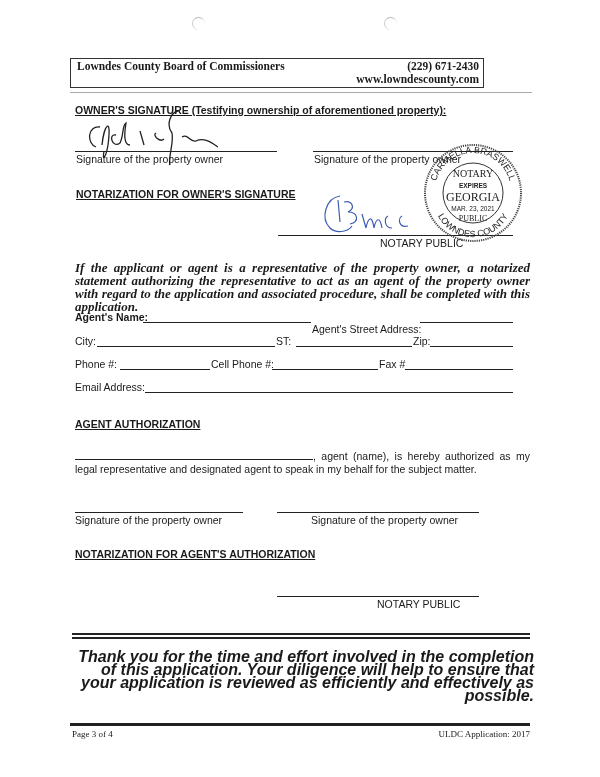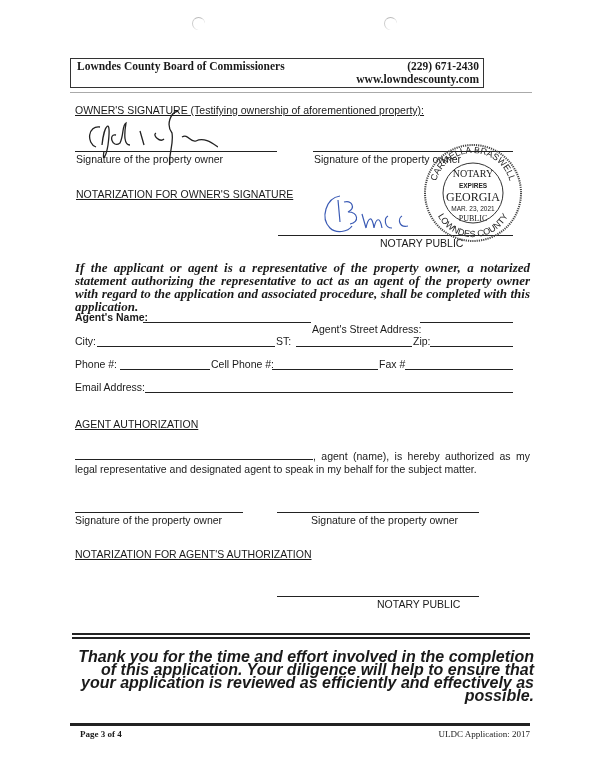--- a/index.html
+++ b/index.html
@@ -9,21 +9,21 @@
   .sans { font-family: "Liberation Sans", "DejaVu Sans", sans-serif; }
 
   .punch { width: 12px; height: 12px; border-radius: 50%; border-top: 1px solid #bbb; border-left: 1px solid #ccc; }
 
   .header-box { left: 70px; top: 58px; width: 414px; height: 30px; border: 1.5px solid #333; box-sizing: border-box; }
   .header-box .l1, .header-box .l2, .header-box .r1, .header-box .r2 { position: absolute; font-size: 11.5px; font-weight: bold; }
   .l1 { left: 6px; top: 1px; } .l2 { left: 6px; top: 14px; }
   .r1 { right: 4px; top: 1px; } .r2 { right: 4px; top: 14px; }
   .header-rule { left: 70px; top: 92px; width: 462px; height: 1px; background:#aaa; }
 
-  .h-sec { font-size: 10.5px; font-weight: normal; text-decoration: underline; }
+  .h-sec { font-size: 10.5px; font-weight: bold; text-decoration: underline; }
   .lbl { font-size: 10.5px; }
   .line { height: 1px; background: #222; }
   .dbl { height: 2px; background: #222; }
 
   .ital-serif { font-size: 13px; font-style: italic; font-weight: bold; line-height: 13px; text-align: justify; }
   .ital-sans { font-size: 16px; font-style: italic; font-weight: bold; line-height: 13px; text-align: right; }
   .para { font-size: 10.5px; line-height: 13px; text-align: justify; }
 
   .footer-rule { left: 70px; top: 723px; width: 460px; height: 3px; background: #222; }
   .footer-txt { font-size: 9px; top: 729px; }
@@ -114,14 +114,14 @@
 <div class="abs sans h-sec" style="left:75px; top:548px;text-align:center;">NOTARIZATION FOR AGENT'S AUTHORIZATION</div>
 <div class="abs line" style="left:277px; top:596px; width:202px;"></div>
 <div class="abs sans lbl" style="left:377px; top:598px;">NOTARY PUBLIC</div>
 
 <div class="abs dbl" style="left:72px; top:633px; width:458px;"></div>
 <div class="abs dbl" style="left:72px; top:637px; width:458px;"></div>
 
 <div class="abs sans ital-sans" style="left:74px; top:650px; width:460px;">Thank you for the time and effort involved in the completion of this application.  Your diligence will help to ensure that your application is reviewed as efficiently and effectively as possible.</div>
 
 <div class="abs footer-rule"></div>
-<div class="abs serif footer-txt" style="left:80px;font-weight:bold;">Page 3 of 4</div>
+<div class="abs serif footer-txt" style="left:72px;">Page 3 of 4</div>
 <div class="abs serif footer-txt" style="right:70px;">ULDC Application: 2017</div>
 
 </body></html>

